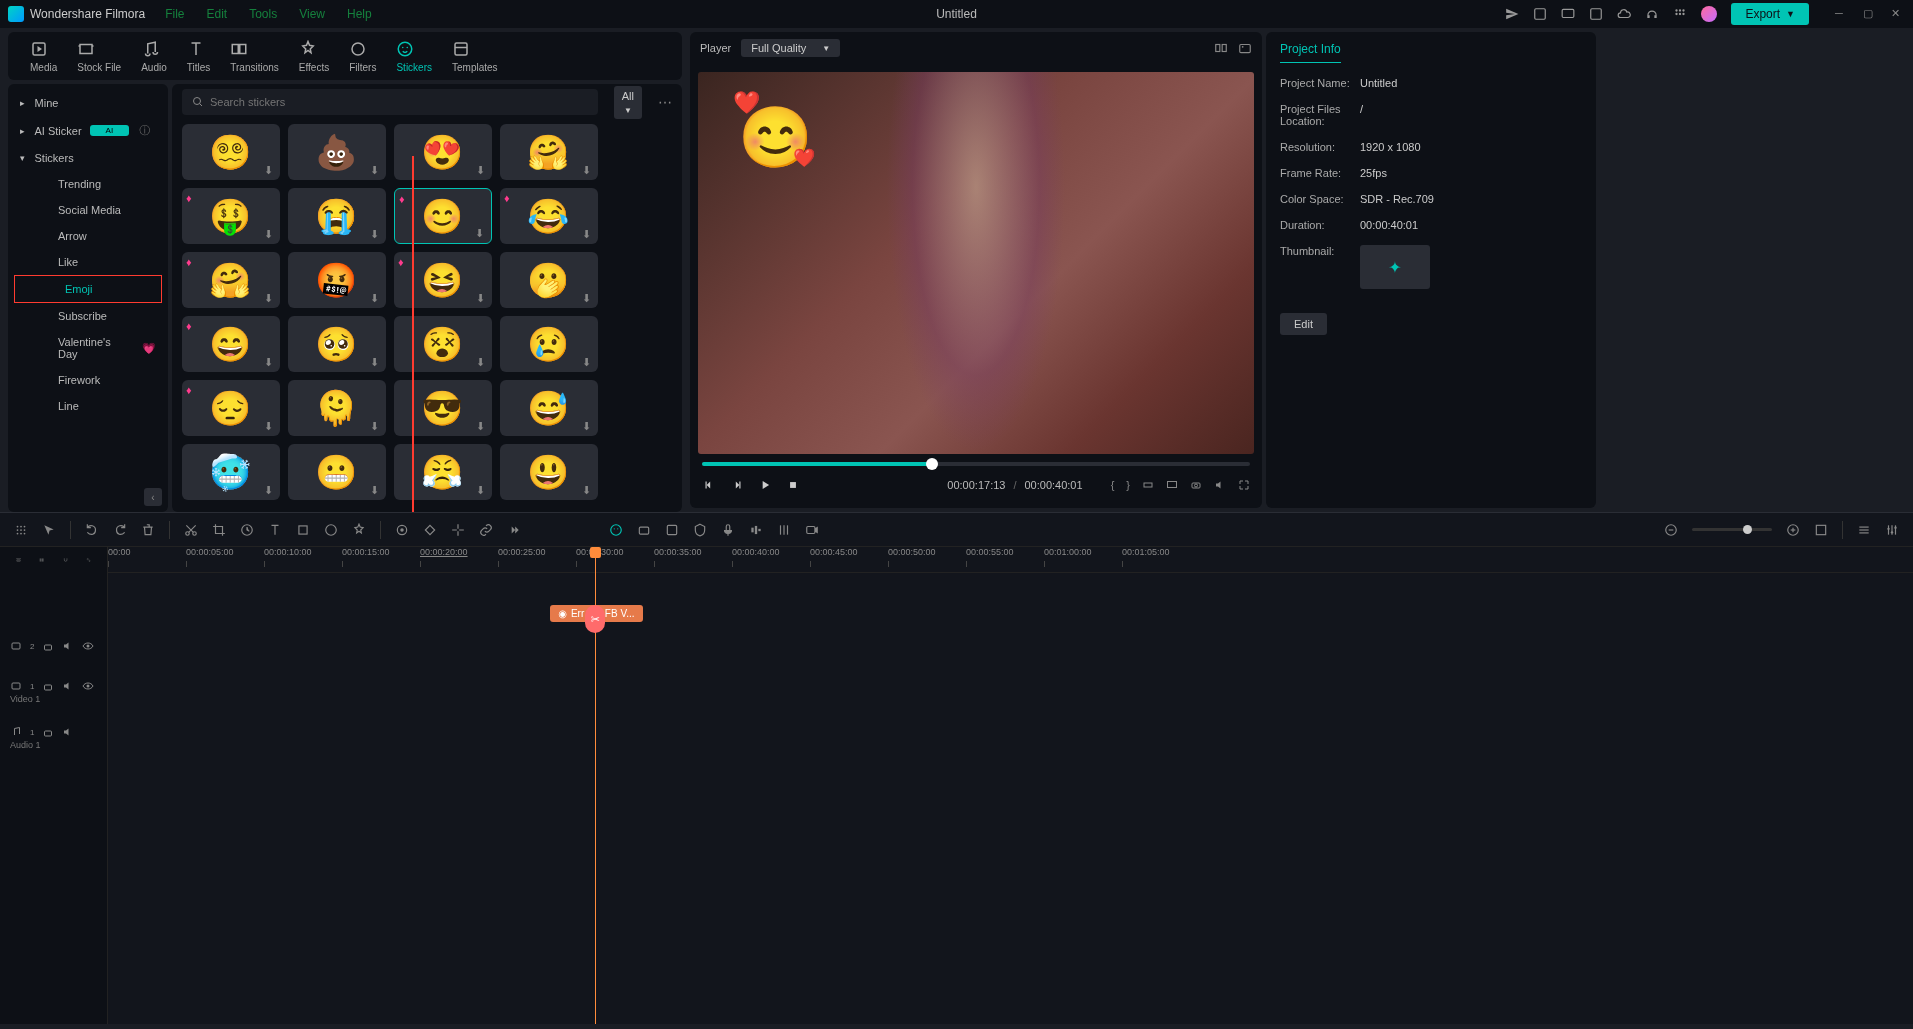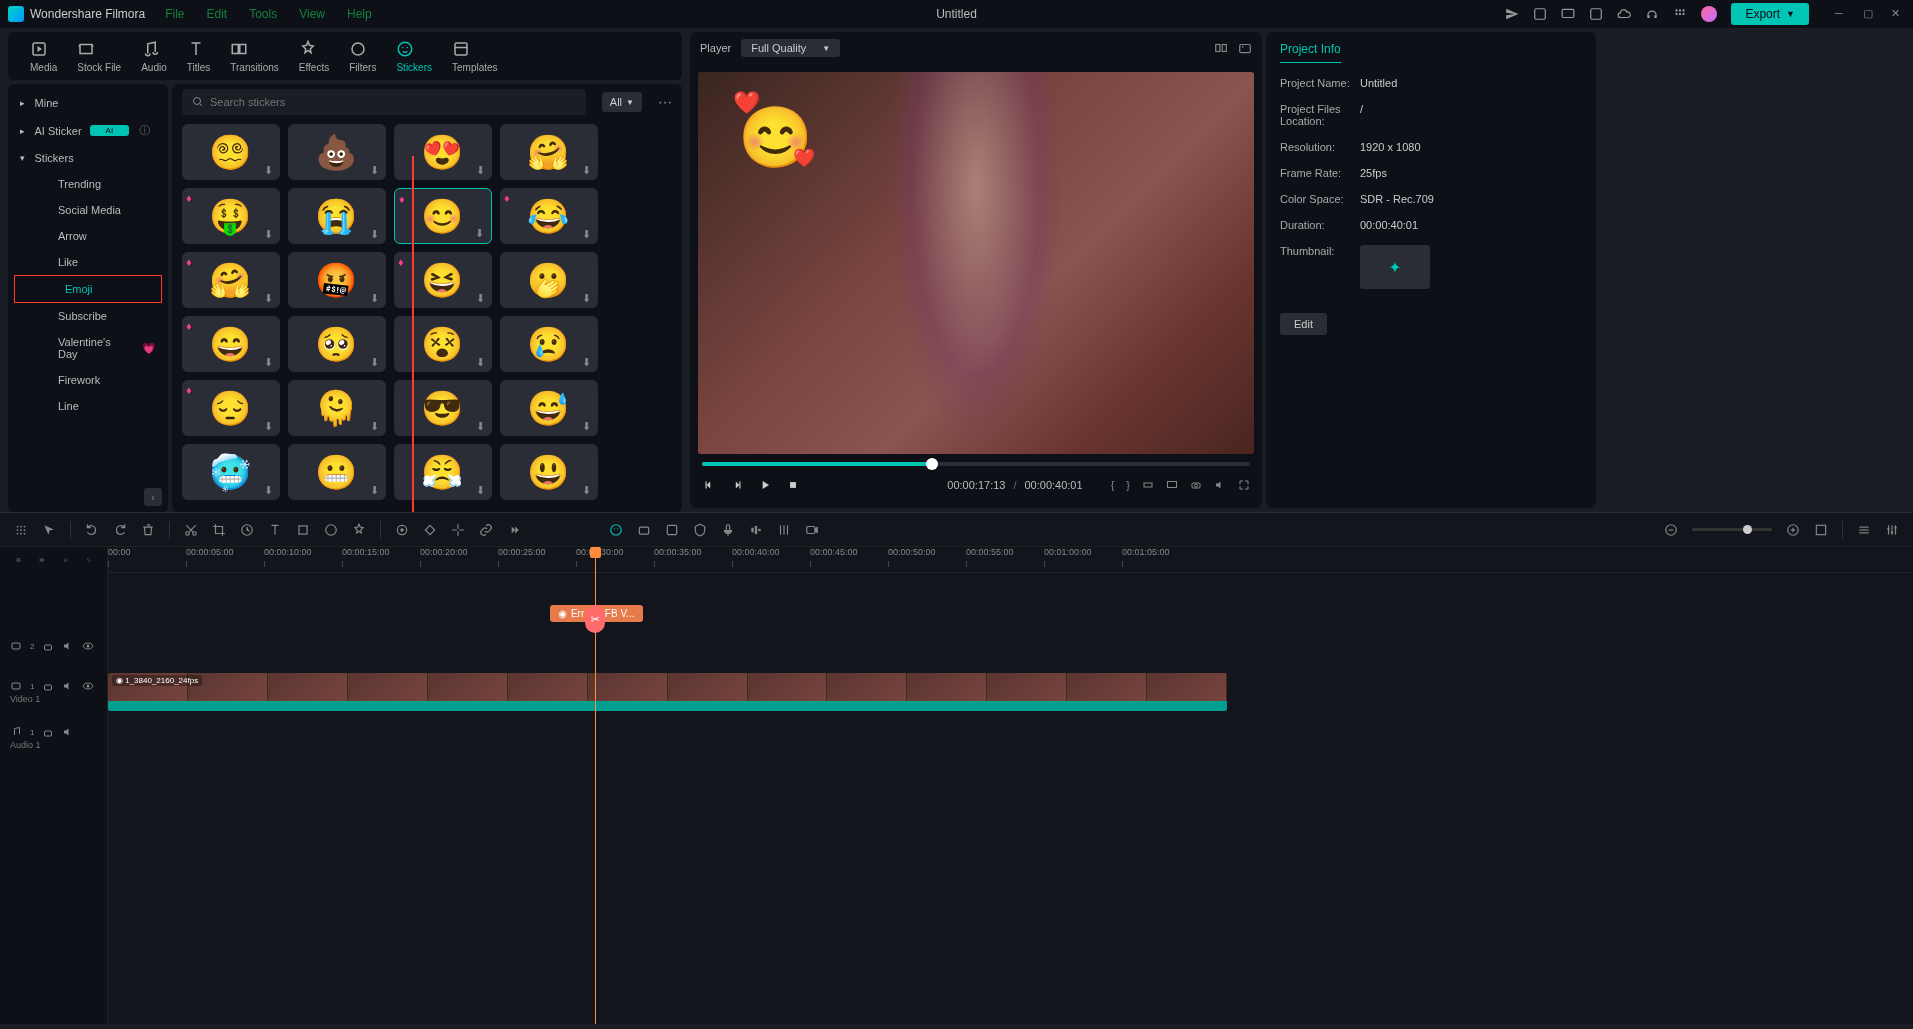--- a/index.html
+++ b/index.html
@@ -34,21 +34,21 @@
 .sidebar .section.sub { padding-left: 50px; font-size: 11px; }
 .sidebar .section.selected { color: #00c4b4; border: 1.5px solid #ff3b30; margin: 0 6px; border-radius: 0; }
 .sidebar .section .chev { font-size: 9px; margin-right: 4px; }
 .sidebar .ai-badge { background: #00c4b4; color: #000; font-size: 8px; padding: 1px 16px; border-radius: 3px; margin-left: 2px; }
 .sidebar .collapse-btn { position: absolute; bottom: 6px; right: 6px; background: #2a2d35; width: 18px; height: 18px; border-radius: 3px; display: flex; align-items: center; justify-content: center; color: #888; font-size: 10px; }
 
 .content { flex: 1; background: #0d1016; border-radius: 6px; display: flex; flex-direction: column; }
 .content-header { height: 36px; display: flex; align-items: center; padding: 0 10px; gap: 16px; }
 .content-header .search { flex: 1; background: #1a1d24; border-radius: 4px; height: 26px; display: flex; align-items: center; padding: 0 10px; gap: 6px; }
 .content-header .search input { background: transparent; border: none; color: #888; font-size: 11px; outline: none; flex: 1; }
-.content-header .filter-btn { background: #2a2d35; border-radius: 3px; padding: 4px 8px; font-size: 11px; color: #ccc; display: flex; align-items: center; gap: 4px; }
+.content-header .filter-btn { background: #2a2d35; border-radius: 3px; padding: 4px 8px; font-size: 11px; color: #ccc; display: flex; align-items: center; gap: 4px; flex-direction: column; }
 .content-header .menu-dots { color: #888; font-size: 14px; }
 
 .sticker-grid { flex: 1; overflow-y: auto; padding: 4px 10px; position: relative; }
 .sticker-grid::-webkit-scrollbar { width: 6px; }
 .sticker-grid::-webkit-scrollbar-thumb { background: #3a3d45; border-radius: 3px; }
 .sticker-row { display: flex; gap: 8px; margin-bottom: 8px; }
 .sticker-item { width: 98px; height: 56px; background: #2a2d35; border-radius: 6px; position: relative; display: flex; align-items: center; justify-content: center; cursor: pointer; }
 .sticker-item.selected { border: 1.5px solid #00c4b4; }
 .sticker-item .emoji { font-size: 34px; }
 .sticker-item .dl-icon { position: absolute; bottom: 4px; right: 4px; width: 12px; height: 12px; color: #888; }
@@ -741,57 +741,37 @@
         <div class="label">Audio 1</div>
       </div>
     </div>
 
     <div class="tl-right">
       <div class="tl-ruler" id="tl-ruler">
           <div class="tick" style="left: 0px;">00:00</div>
           <div class="tick" style="left: 78px;">00:00:05:00</div>
           <div class="tick" style="left: 156px;">00:00:10:00</div>
           <div class="tick" style="left: 234px;">00:00:15:00</div>
-          <div class="tick" style="left: 312px;">00:00:20:00</div>
+          <div class="tick" style="left: 312px; text-decoration: underline;">00:00:20:00</div>
           <div class="tick" style="left: 390px;">00:00:25:00</div>
           <div class="tick" style="left: 468px;">00:00:30:00</div>
           <div class="tick" style="left: 546px;">00:00:35:00</div>
           <div class="tick" style="left: 624px;">00:00:40:00</div>
           <div class="tick" style="left: 702px;">00:00:45:00</div>
           <div class="tick" style="left: 780px;">00:00:50:00</div>
           <div class="tick" style="left: 858px;">00:00:55:00</div>
           <div class="tick" style="left: 936px;">00:01:00:00</div>
           <div class="tick" style="left: 1014px;">00:01:05:00</div>
         </div>
       <div class="tl-playhead" style="left:27%">
         <div class="tl-cut-marker">✂</div>
       </div>
       <div style="height:50px"></div>
       <div class="tl-track-row">
         <div class="tl-clip-label" style="left:24.5%;top:-18px">
             <span>◉</span>
             <span>Err ojis FB V...</span>
           </div>
       </div>
-      <div class="tl-track-row">
-        <div class="tl-clip" style="left:0;width:62%">
-          <div class="label">◉ <span>1_3840_2160_24fps</span></div>
-          <div class="frame"></div>
-            <div class="frame"></div>
-            <div class="frame"></div>
-            <div class="frame"></div>
-            <div class="frame"></div>
-            <div class="frame"></div>
-            <div class="frame"></div>
-            <div class="frame"></div>
-            <div class="frame"></div>
-            <div class="frame"></div>
-            <div class="frame"></div>
-            <div class="frame"></div>
-            <div class="frame"></div>
-            <div class="frame"></div>
-          <div class="tl-audio-bar"></div>
-        </div>
-      </div>
       <div class="tl-track-row"></div>
     </div>
   </div>
 </div>
 
 </body></html>

